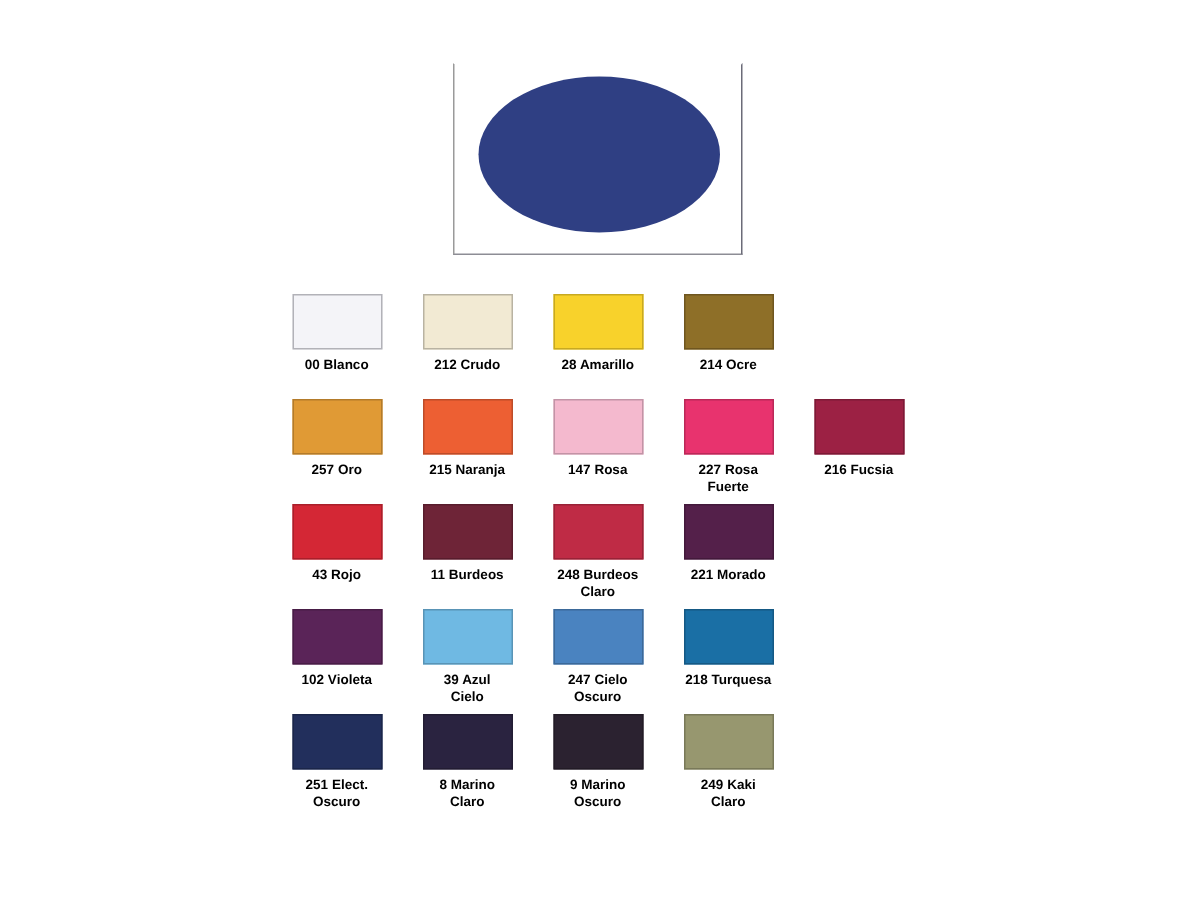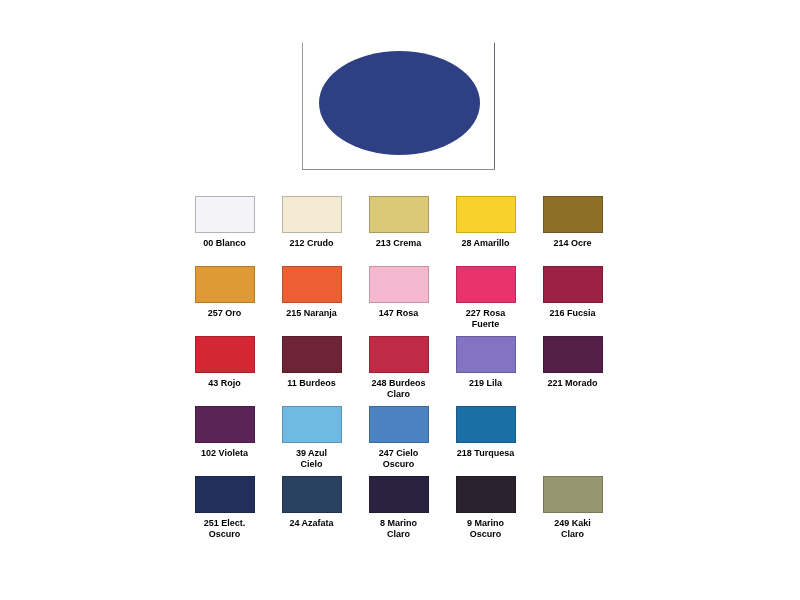--- a/index.html
+++ b/index.html
@@ -87,24 +87,20 @@
     <div class="swatch-row">
       <div class="swatch-cell">
         <div class="swatch-chip" style="background: rgb(244, 244, 248); border: 1px solid rgb(178, 178, 184);"></div>
         <div class="swatch-label">00 Blanco</div>
       </div>
       <div class="swatch-cell">
         <div class="swatch-chip" style="background: rgb(242, 234, 211); border: 1px solid rgb(185, 179, 162);"></div>
         <div class="swatch-label">212 Crudo</div>
       </div>
       <div class="swatch-cell">
-        <div class="swatch-chip" style="background: rgb(219, 201, 119); border: 1px solid rgb(169, 156, 92);"></div>
-        <div class="swatch-label">213 Crema</div>
-      </div>
-      <div class="swatch-cell">
         <div class="swatch-chip" style="background: rgb(248, 210, 43); border: 1px solid rgb(200, 169, 33);"></div>
         <div class="swatch-label">28 Amarillo</div>
       </div>
       <div class="swatch-cell">
         <div class="swatch-chip" style="background: rgb(142, 111, 40); border: 1px solid rgb(111, 86, 31);"></div>
         <div class="swatch-label">214 Ocre</div>
       </div>
     </div>
     <div class="swatch-row">
       <div class="swatch-cell">
@@ -137,24 +133,20 @@
       <div class="swatch-cell">
         <div class="swatch-chip" style="background: rgb(110, 36, 55); border: 1px solid rgb(88, 28, 44);"></div>
         <div class="swatch-label">11 Burdeos</div>
       </div>
       <div class="swatch-cell">
         <div class="swatch-chip" style="background: rgb(191, 43, 69); border: 1px solid rgb(153, 34, 55);"></div>
         <div class="swatch-label">248 Burdeos
 Claro</div>
       </div>
       <div class="swatch-cell">
-        <div class="swatch-chip" style="background: rgb(130, 116, 194); border: 1px solid rgb(104, 93, 155);"></div>
-        <div class="swatch-label">219 Lila</div>
-      </div>
-      <div class="swatch-cell">
         <div class="swatch-chip" style="background: rgb(84, 32, 74); border: 1px solid rgb(67, 25, 59);"></div>
         <div class="swatch-label">221 Morado</div>
       </div>
     </div>
     <div class="swatch-row">
       <div class="swatch-cell">
         <div class="swatch-chip" style="background: rgb(90, 36, 88); border: 1px solid rgb(72, 29, 70);"></div>
         <div class="swatch-label">102 Violeta</div>
       </div>
       <div class="swatch-cell">
@@ -172,24 +164,20 @@
         <div class="swatch-label">218 Turquesa</div>
       </div>
     </div>
     <div class="swatch-row">
       <div class="swatch-cell">
         <div class="swatch-chip" style="background: rgb(34, 47, 92); border: 1px solid rgb(27, 38, 74);"></div>
         <div class="swatch-label">251 Elect.
 Oscuro</div>
       </div>
       <div class="swatch-cell">
-        <div class="swatch-chip" style="background: rgb(42, 65, 96); border: 1px solid rgb(34, 52, 77);"></div>
-        <div class="swatch-label">24 Azafata</div>
-      </div>
-      <div class="swatch-cell">
         <div class="swatch-chip" style="background: rgb(42, 35, 64); border: 1px solid rgb(34, 28, 51);"></div>
         <div class="swatch-label">8 Marino
 Claro</div>
       </div>
       <div class="swatch-cell">
         <div class="swatch-chip" style="background: rgb(43, 34, 48); border: 1px solid rgb(34, 27, 38);"></div>
         <div class="swatch-label">9 Marino
 Oscuro</div>
       </div>
       <div class="swatch-cell">

